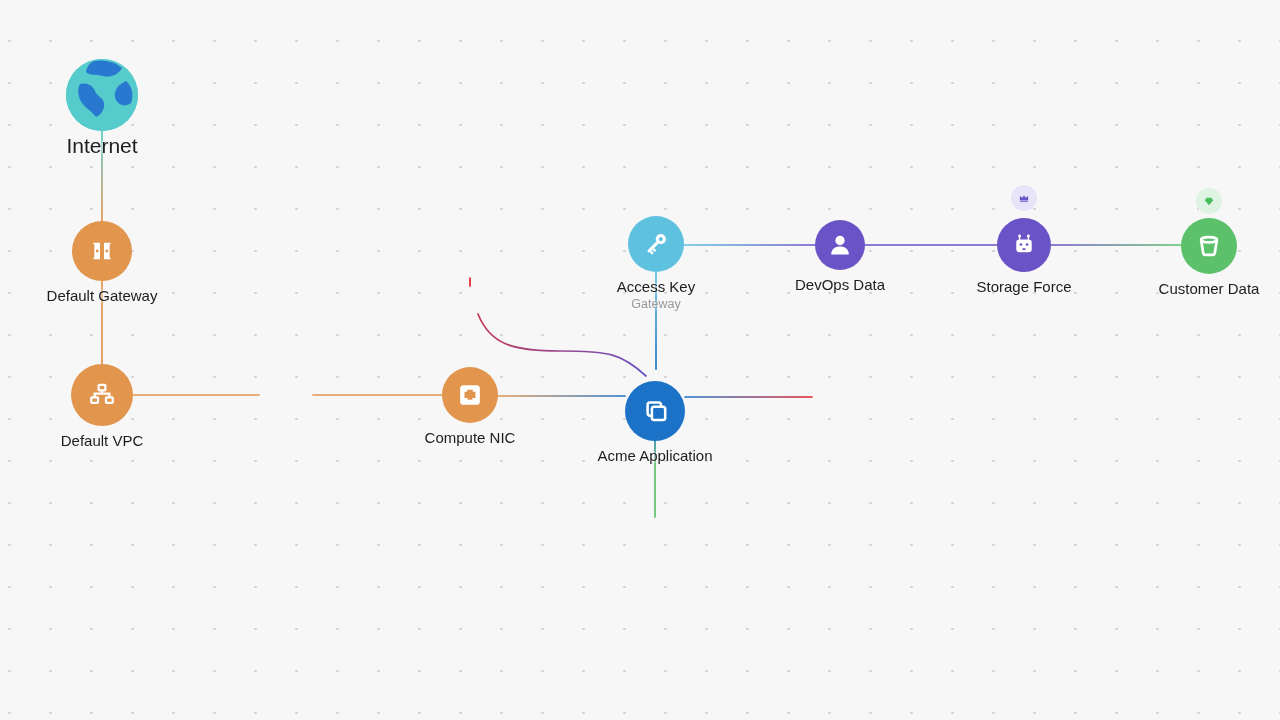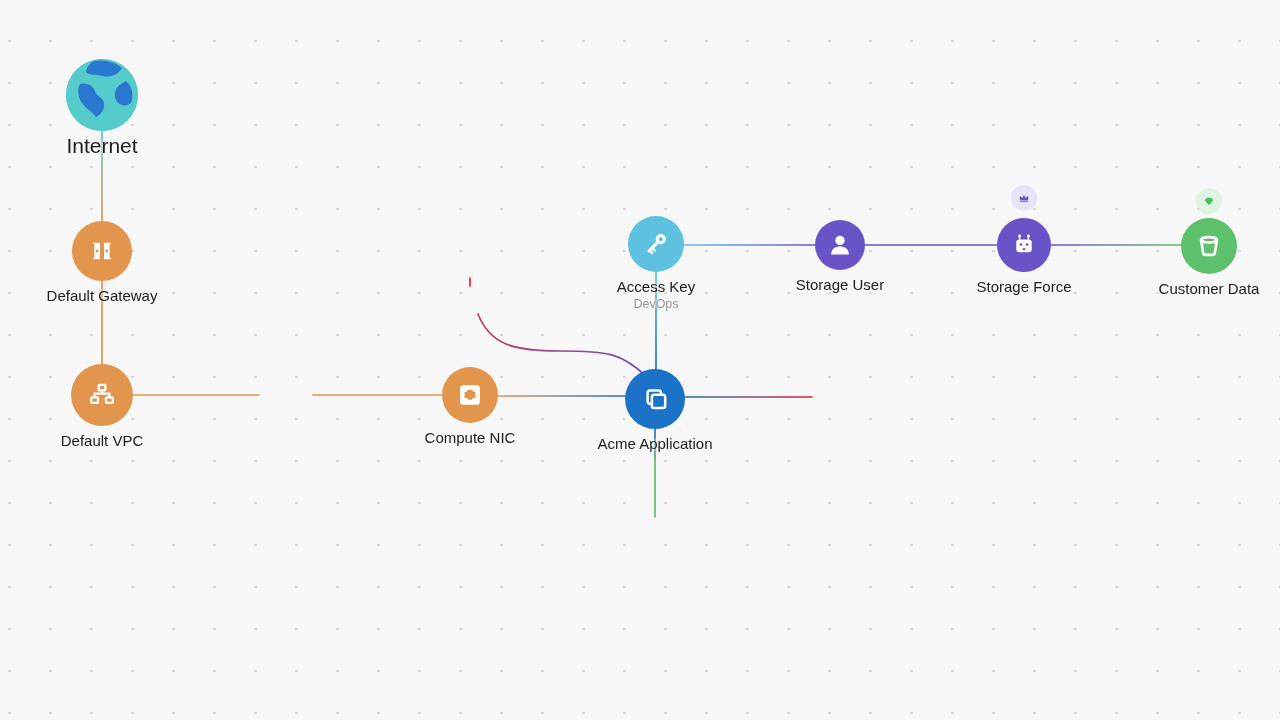--- a/index.html
+++ b/index.html
@@ -150,21 +150,21 @@
     <div class="circle" style="width:56px;height:56px;background:var(--c-orange)">
       <svg width="32" height="32" viewBox="0 0 24 24">
         <rect x="4.6" y="4.6" width="14.8" height="14.8" rx="2.6" fill="#fff"></rect>
         <path fill="var(--c-orange)" d="M9.9 8 h4.2 v1.6 h2 v4.6 h-2.3 v1.4 h-3.6 v-1.4 H7.9 V9.6 h2 Z"></path>
       </svg>
     </div>
     <div class="label">Compute NIC</div>
   </div>
 
 
-  <div class="node" style="left:535px;top:369px;">
+  <div class="node" style="left:535px;top:381px;">
     <div class="circle" style="width:60px;height:60px;background:var(--c-blue)">
       <svg width="34" height="34" viewBox="0 0 24 24">
         <rect x="6.8" y="6" width="9.4" height="9.4" rx="1.6" fill="none" stroke="#fff" stroke-width="1.8"></rect>
         <rect x="9.8" y="9" width="9.4" height="9.4" rx="1.6" fill="var(--c-blue)" stroke="#fff" stroke-width="1.8"></rect>
       </svg>
     </div>
     <div class="label">Acme Application</div>
   </div>
 
   <div class="node" style="left:536px;top:216px;">
@@ -172,31 +172,31 @@
       <svg width="34" height="34" viewBox="0 0 24 24">
         <g transform="rotate(45 12 12)" fill="#fff">
           <path fill-rule="evenodd" d="M12 3.6 a3.6 3.6 0 0 1 3.6 3.6 a3.6 3.6 0 0 1 -3.6 3.6 a3.6 3.6 0 0 1 -3.6 -3.6 a3.6 3.6 0 0 1 3.6 -3.6 Z M12 5.8 a1.4 1.4 0 1 0 0 2.8 a1.4 1.4 0 0 0 0 -2.8 Z"></path>
           <rect x="10.9" y="10.4" width="2.2" height="9.6" rx="1"></rect>
           <rect x="13" y="15" width="2.4" height="1.7" rx="0.5"></rect>
           <rect x="13" y="17.6" width="2.4" height="1.7" rx="0.5"></rect>
         </g>
       </svg>
     </div>
     <div class="label">Access Key</div>
-    <div class="sublabel">DevOps</div>
+    <div class="sublabel">Gateway</div>
   </div>
 
   <div class="node" style="left:720px;top:220px;">
     <div class="circle" style="width:50px;height:50px;background:var(--c-purple)">
       <svg width="32" height="32" viewBox="0 0 24 24">
         <circle cx="12" cy="8.6" r="3.5" fill="#fff"></circle>
         <path d="M5.4 19.2 C5.4 15 8.3 13.2 12 13.2 C15.7 13.2 18.6 15 18.6 19.2 Z" fill="#fff"></path>
       </svg>
     </div>
-    <div class="label">Storage User</div>
+    <div class="label">DevOps Data</div>
   </div>
 
   <div class="badge" style="left:1011px;top:185px;width:26px;height:26px;background:var(--c-crown_badge_bg)">
     <svg width="16" height="16" viewBox="0 0 24 24">
       <path fill="var(--c-purple)" d="M5.8 15.2 V9 L9.6 11.6 L12 7.8 L14.4 11.6 L18.2 9 V15.2 Z"></path>
       <rect x="5.8" y="16" width="12.4" height="1.7" rx="0.8" fill="var(--c-purple)"></rect>
     </svg>
   </div>
   <div class="node" style="left:904px;top:218px;">
     <div class="circle" style="width:54px;height:54px;background:var(--c-purple)">

